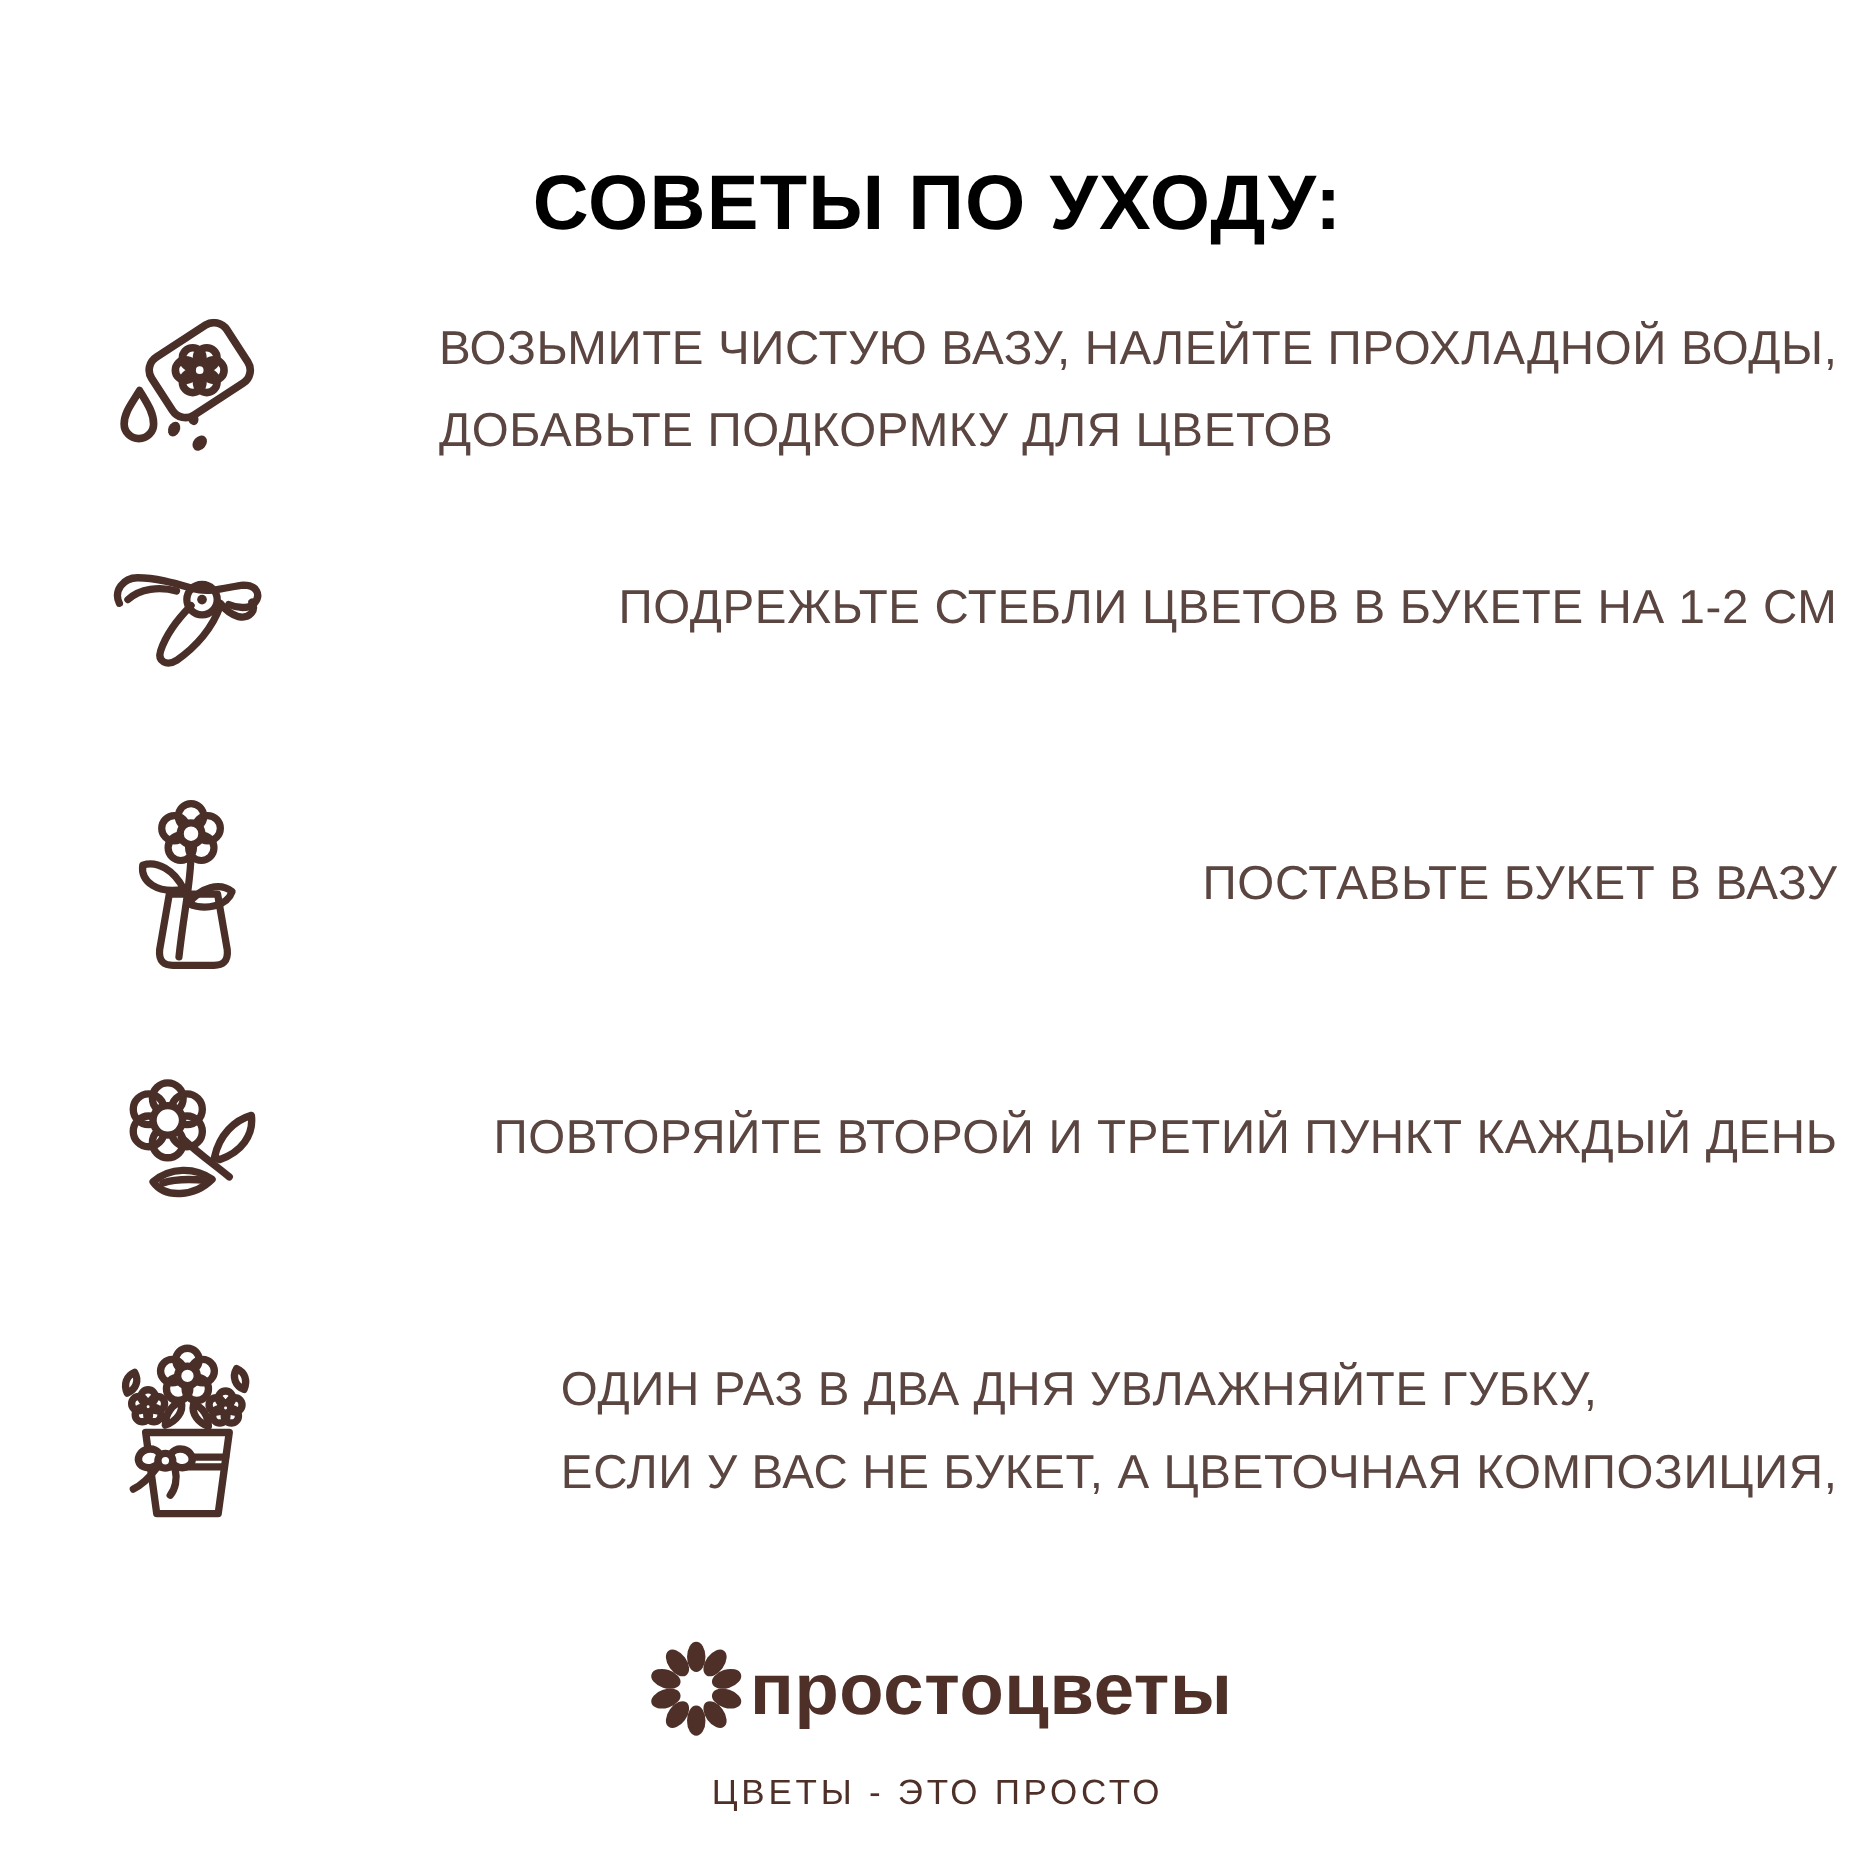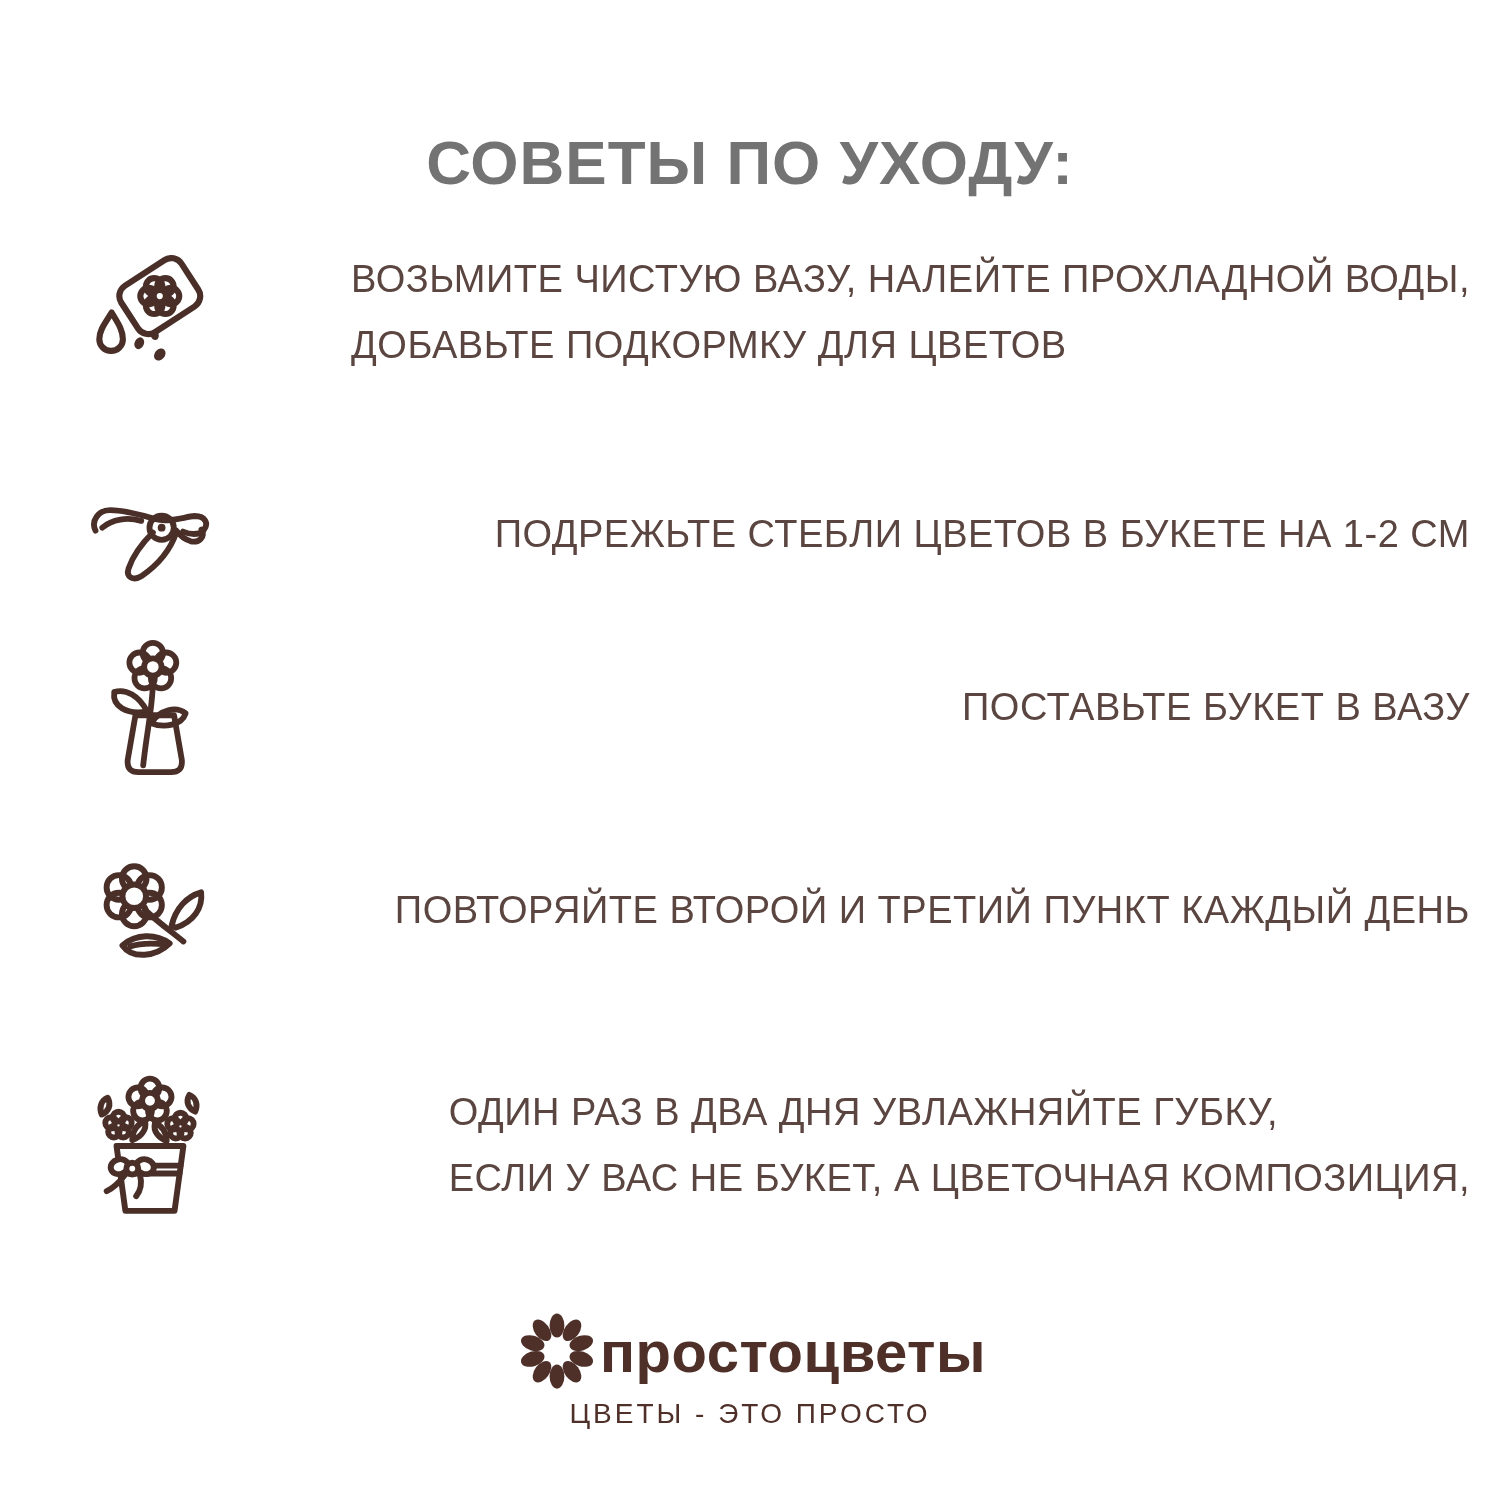--- a/index.html
+++ b/index.html
@@ -5,28 +5,28 @@
   html,body{margin:0;padding:0;}
   body{
     width:1500px;height:1500px;background:#ffffff;
     font-family:"Liberation Sans",sans-serif;
     position:relative;overflow:hidden;
   }
   .page{position:absolute;inset:0;background:#ffffff;}
   .title{
     position:absolute;top:84px;left:0;width:1500px;
     text-align:center;font-weight:bold;font-size:62px;
-    letter-spacing:1px;color:#737373;line-height:1.2;
+    letter-spacing:1px;color:#000000;line-height:1.2;
   }
   .tip{
     position:absolute;left:78px;right:30px;
     display:flex;align-items:center;justify-content:space-between;
   }
   .tip-1{top:240px;height:145px;}
-  .tip-2{top:472px;height:125px;gap:48px;}
+  .tip-2{top:424px;height:125px;gap:48px;}
   .tip-3{top:635px;height:145px;}
   .tip-4{top:843px;height:135px;}
   .tip-5{top:1053px;height:185px;}
   .icon-cell{
     flex:0 0 140px;width:140px;display:flex;
     align-items:center;justify-content:center;
   }
   .tip-text{
     margin-left:36px;color:#5a4540;font-size:38px;
     letter-spacing:0.5px;line-height:1.72;
@@ -36,21 +36,21 @@
   .footer{
     position:absolute;top:1308px;left:0;width:1500px;text-align:center;
   }
   .brand-row{
     display:inline-flex;align-items:center;vertical-align:middle;
   }
   .brand-name{
     font-size:58px;font-weight:bold;color:#4e3029;letter-spacing:0.5px;
   }
   .tagline{
-    margin-top:4px;font-size:28px;color:#4e3029;letter-spacing:3px;
+    margin-top:24px;font-size:28px;color:#4e3029;letter-spacing:3px;
   }
 </style>
 </head>
 <body>
 
 <div class="page">
 
   <h1 class="title">СОВЕТЫ ПО УХОДУ:</h1>
 
   <div class="tip tip-1">

